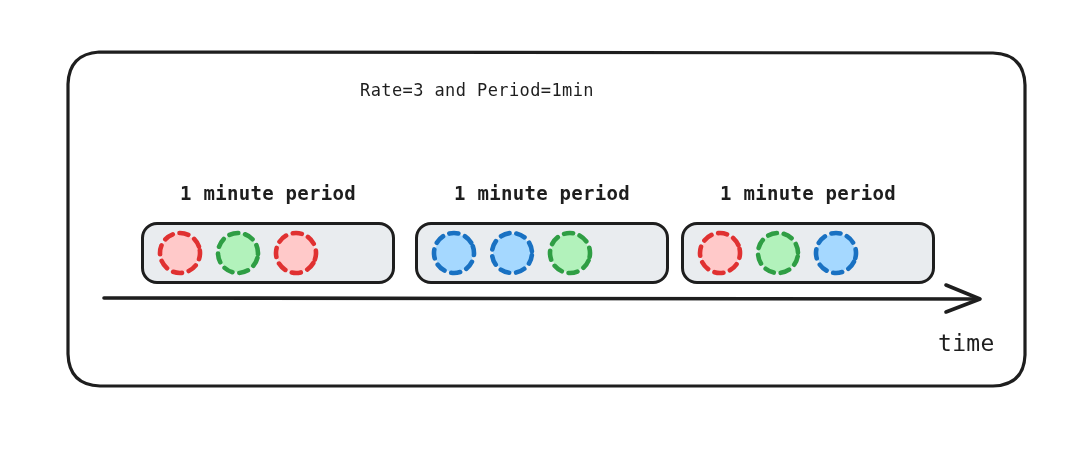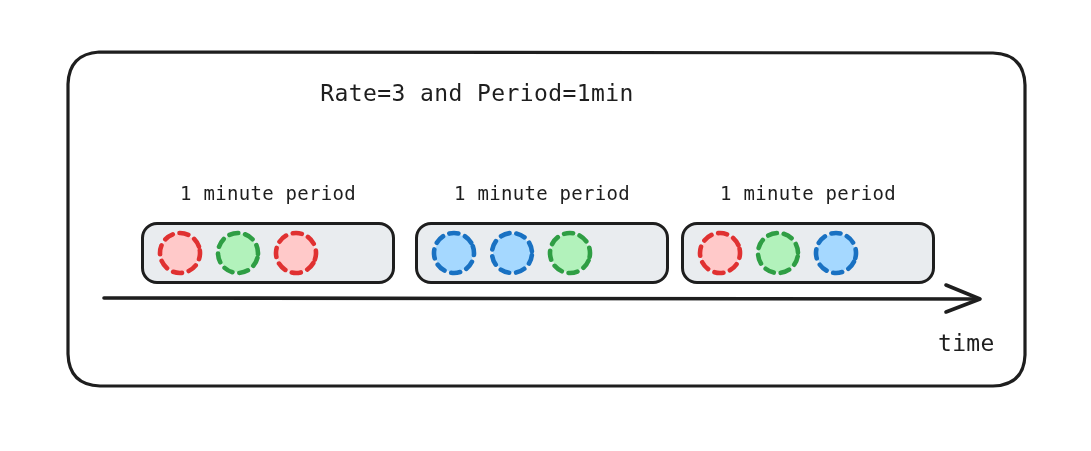--- a/index.html
+++ b/index.html
@@ -41,30 +41,31 @@
     stroke-linejoin: round;
   }
 
   
   .title {
     position: absolute;
     left: 0;
     top: 80px;
     width: 954px;
     text-align: center;
-    font-size: 23px;
+    font-size: 17px;
     color: #1e1e1e;
     letter-spacing: 0.4px;
     white-space: nowrap;
   }
 
   
   .period-group {
     position: absolute;
     top: 182px;
+    font-weight: bold;
   }
   .period-label {
     font-size: 19px;
     color: #1e1e1e;
     text-align: center;
     letter-spacing: 0.3px;
     white-space: nowrap;
     line-height: 22px;
   }
   .pill {

